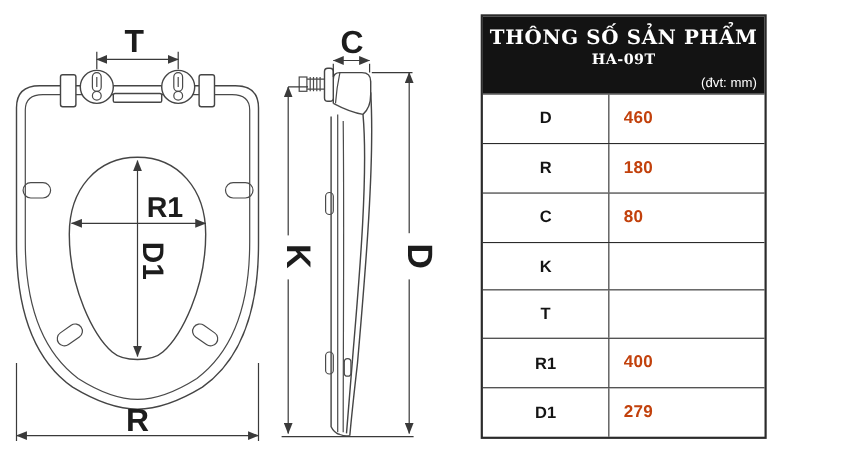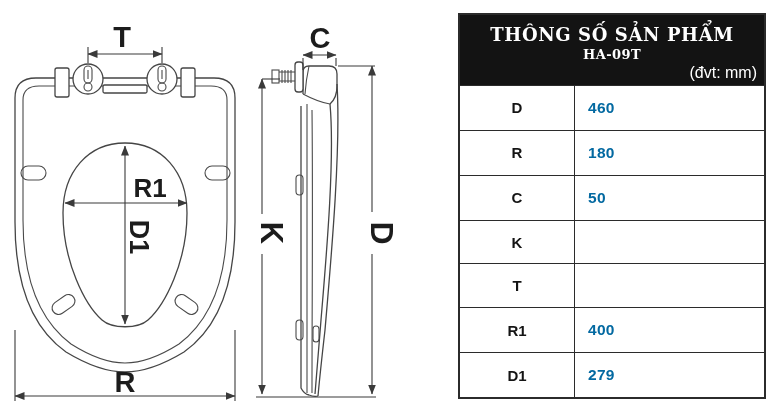--- a/index.html
+++ b/index.html
@@ -20,59 +20,58 @@
   .dim { stroke: #3a3a3a; stroke-width: 1.1; fill: none; }
   .dim-label {
     font-family: "Liberation Sans", sans-serif;
     font-weight: bold;
     fill: #1c1c1c;
   }
 
   
   .spec-table {
     position: absolute; left: 437px; top: 13px;
-    width: 308px; height: 386px;
+    width: 260px; height: 386px;
     border: 2px solid #2b2b2b;
     box-sizing: border-box;
     display: flex; flex-direction: column;
     background: #ffffff;
-    margin-left: 21px;
   }
   .spec-header {
     background: #131313; color: #ffffff;
     height: 70px; flex: 0 0 70px;
     position: relative; text-align: center;
     font-family: "DejaVu Serif", "Liberation Serif", serif;
     font-weight: bold;
     box-sizing: border-box; padding-top: 9px;
   }
   .spec-header .title-line1 { font-size: 18px; letter-spacing: 0.6px; }
   .spec-header .title-line2 { font-size: 13px; margin-top: 2px; letter-spacing: 0.4px; }
   .spec-header .unit-note {
     position: absolute; right: 7px; bottom: 3px;
     font-family: "Liberation Sans", sans-serif;
-    font-weight: normal; font-size: 16px;
+    font-weight: normal; font-size: 12px;
   }
   .spec-row {
     flex: 1 1 auto;
     display: flex; align-items: stretch;
     border-top: 1.5px solid #2b2b2b;
   }
   .spec-row:first-of-type { border-top: none; }
   .param-cell {
     flex: 0 0 114px; width: 114px;
     border-right: 1.5px solid #2b2b2b;
     display: flex; align-items: center; justify-content: center;
     font-weight: bold; font-size: 15px; color: #141414;
   }
   .value-cell {
     flex: 1 1 auto;
     display: flex; align-items: center;
     padding-left: 13px;
-    font-weight: bold; font-size: 15.5px; color: #0369a1;
+    font-weight: bold; font-size: 15.5px; color: #c2410c;
     letter-spacing: 0.3px;
   }
 </style>
 </head>
 <body>
 
 <div class="page">
 
   <div class="drawing">
     <svg width="432" height="413" viewBox="0 0 432 413" xmlns="http://www.w3.org/2000/svg">
@@ -206,21 +205,21 @@
     <div class="spec-row">
       <div class="param-cell">D</div>
       <div class="value-cell">460</div>
     </div>
     <div class="spec-row">
       <div class="param-cell">R</div>
       <div class="value-cell">180</div>
     </div>
     <div class="spec-row">
       <div class="param-cell">C</div>
-      <div class="value-cell">50</div>
+      <div class="value-cell">80</div>
     </div>
     <div class="spec-row">
       <div class="param-cell">K</div>
     </div>
     <div class="spec-row">
       <div class="param-cell">T</div>
     </div>
     <div class="spec-row">
       <div class="param-cell">R1</div>
       <div class="value-cell">400</div>

